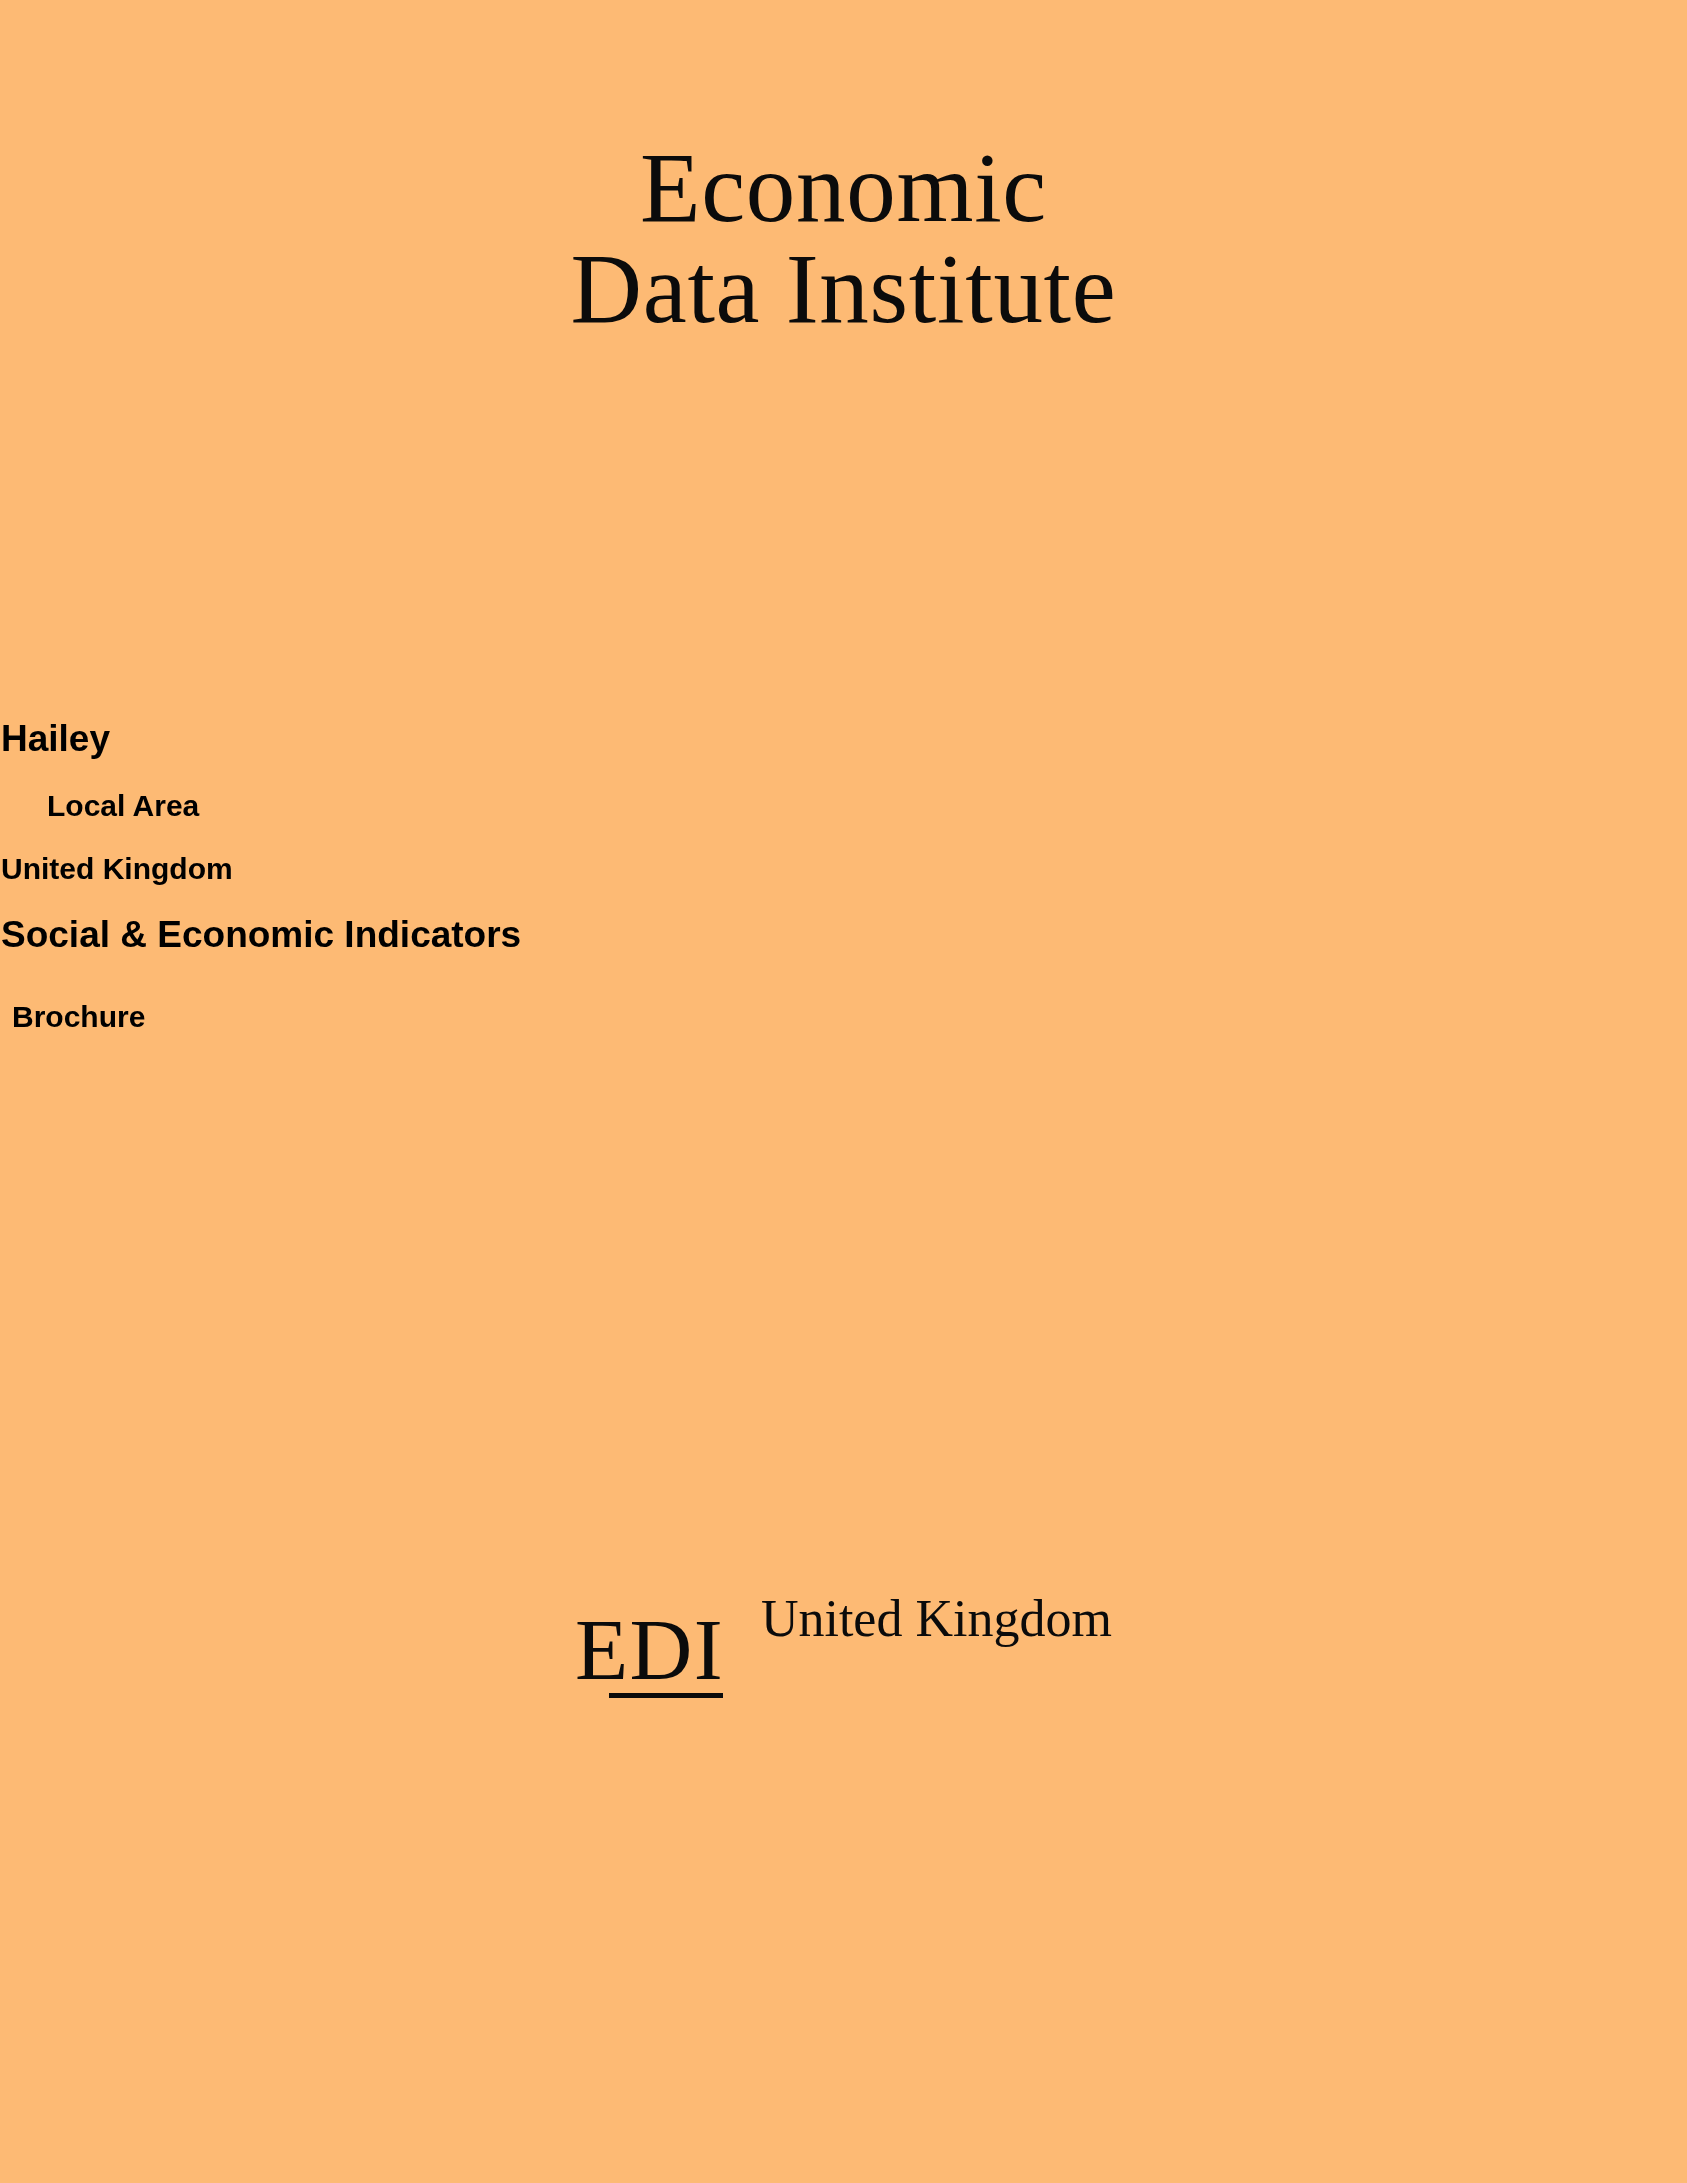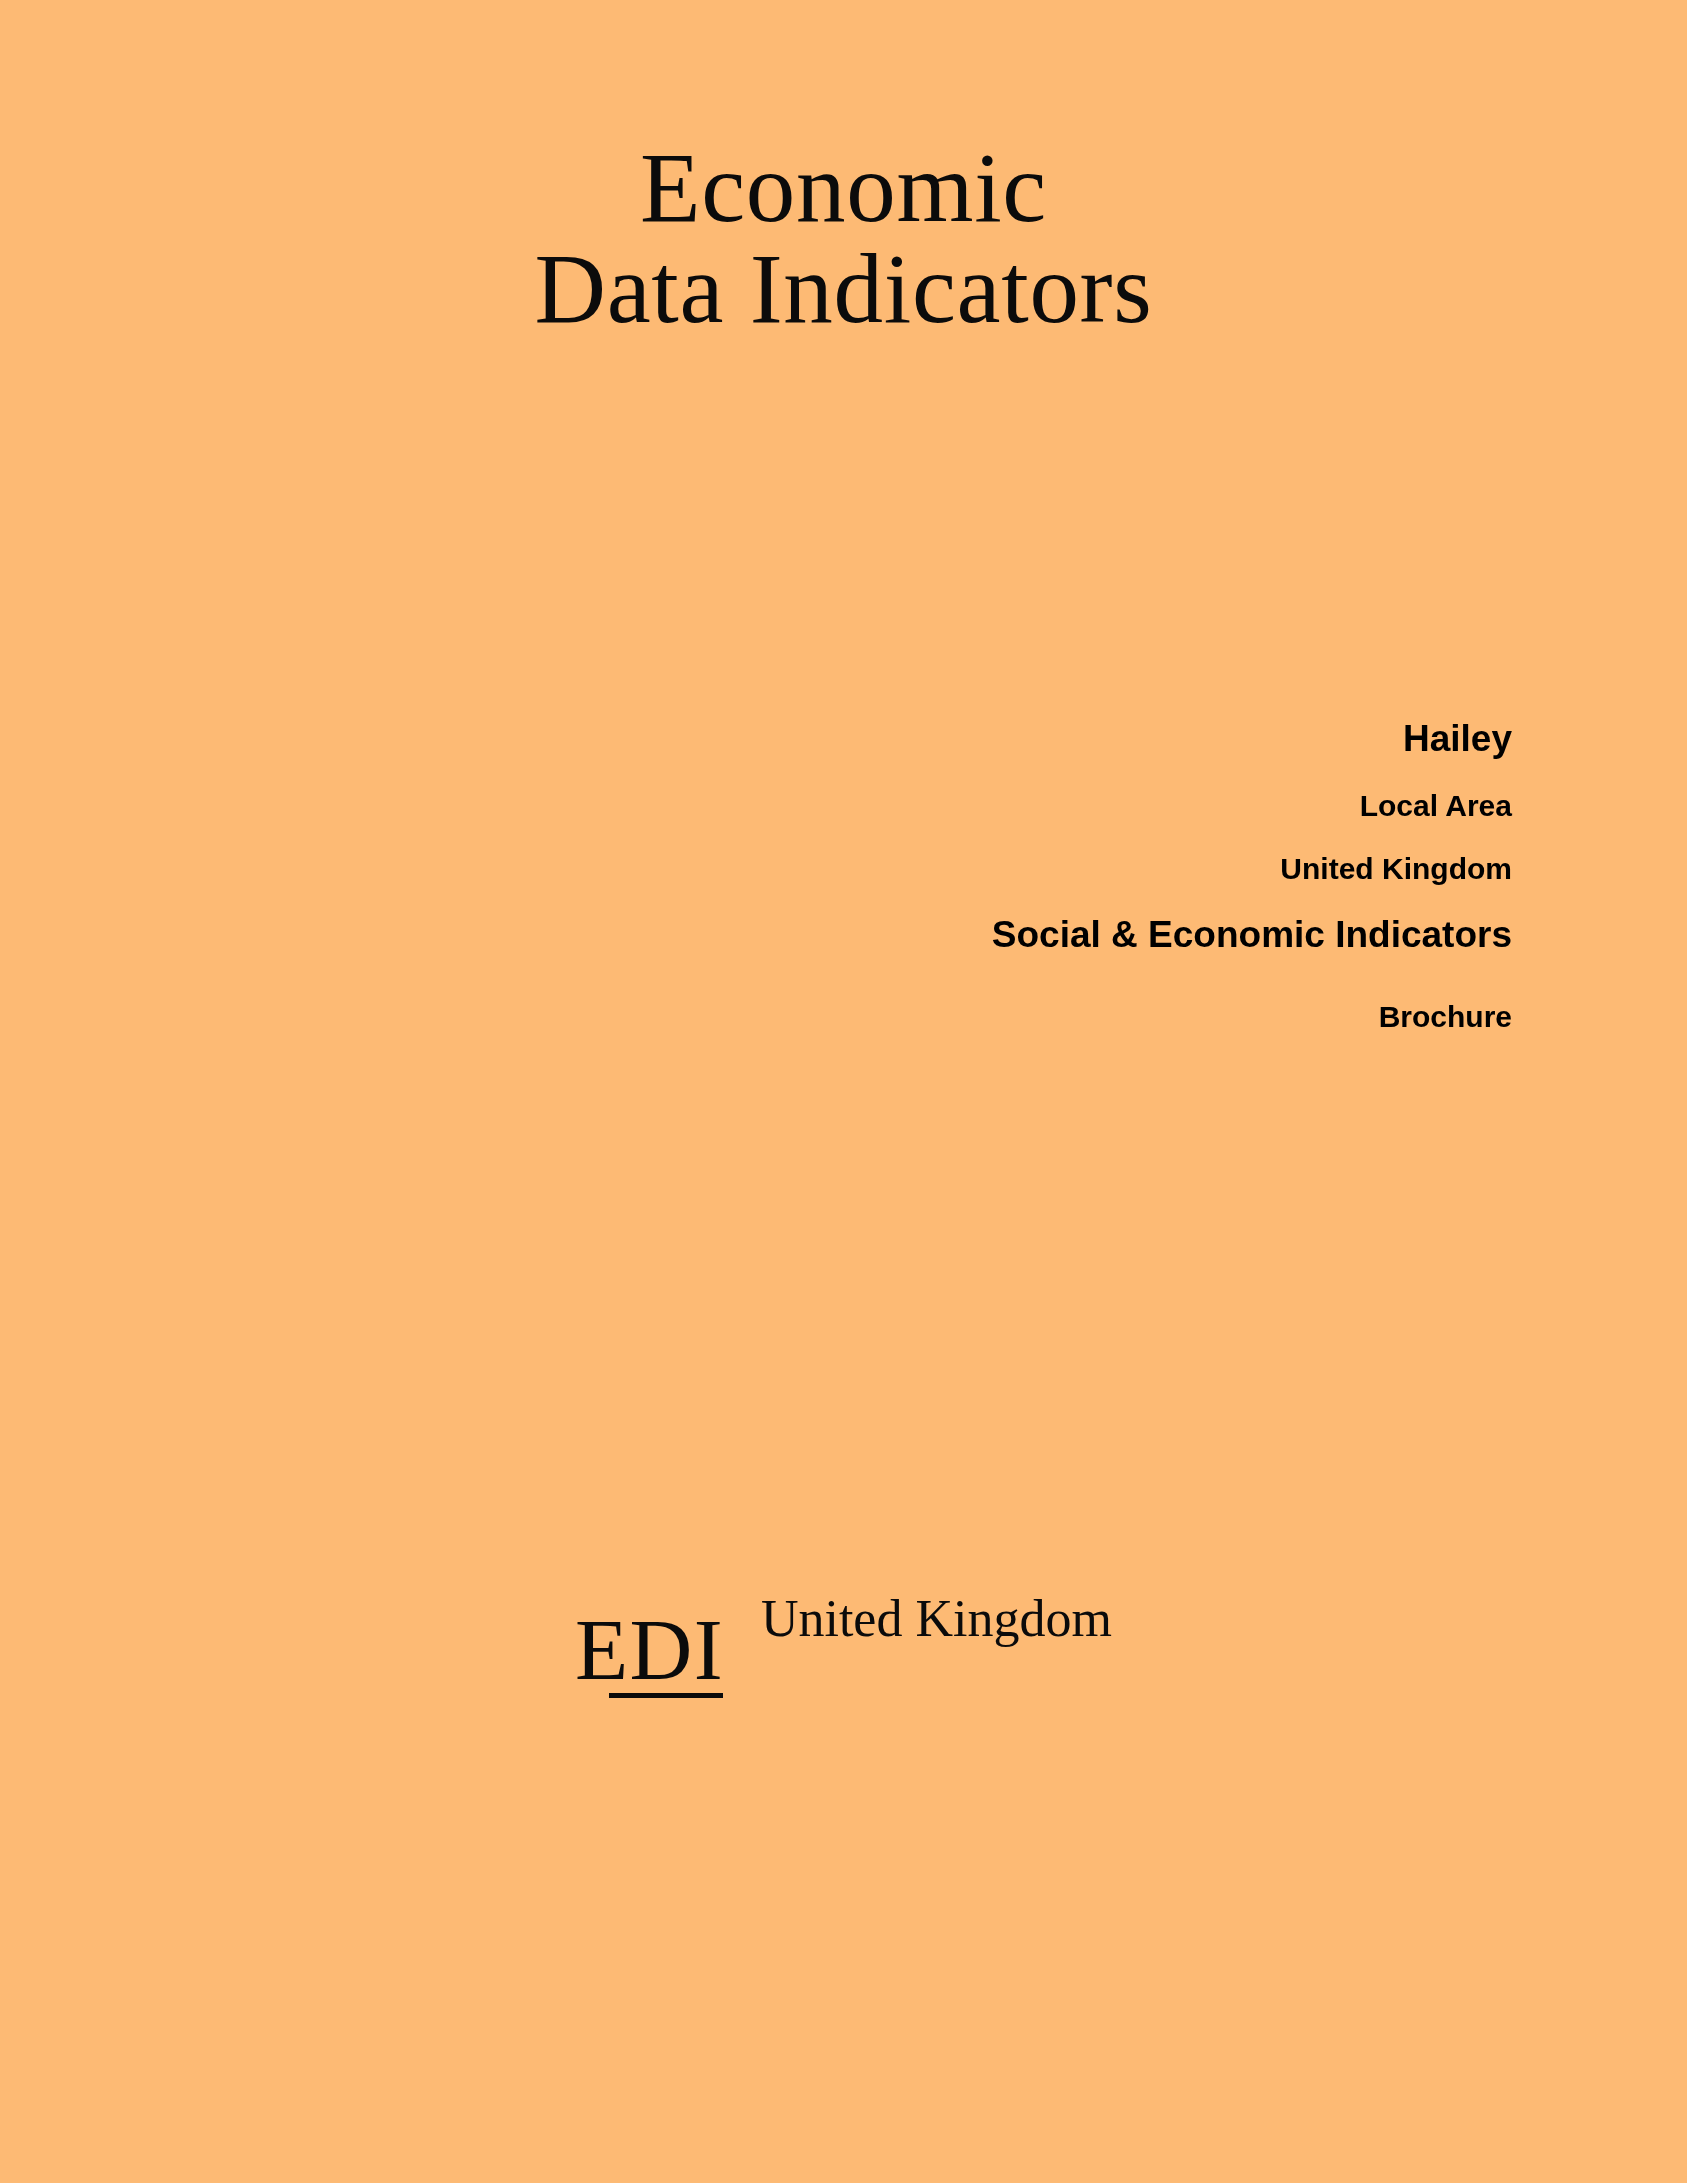--- a/index.html
+++ b/index.html
@@ -43,23 +43,23 @@
     font-size: 99px;
     letter-spacing: 0.7px;
     display: block;
     margin-top: 4px;
   }
 
   
   .title-block {
     position: absolute;
     top: 718px;
-    left: 12px;
+    left: 1px;
     width: 1500px;
-    text-align: right;
+    text-align: left;
   }
   .title-block > div {
     font-weight: bold;
     color: #000;
   }
   .t-area   { font-size: 37px; margin-bottom: 29px; }
   .t-type   { font-size: 30px; margin-bottom: 29px; margin-left: 46px; }
   .t-country{ font-size: 30px; margin-bottom: 28px; }
   .t-series { font-size: 37px; margin-bottom: 44px; }
   .t-doc    { font-size: 30px; padding-left: 11px; }
@@ -100,21 +100,21 @@
   .edi-words .w1 { font-size: 69px; display: block; letter-spacing: 0px; }
   .edi-words .w2 { font-size: 52px; display: block; margin-top: 1.3px; }
 </style>
 </head>
 <body>
 
 <div class="page">
 
   <div class="masthead">
     <span class="line1">Economic</span>
-    <span class="line2">Data Indicators</span>
+    <span class="line2">Data Institute</span>
   </div>
 
   <div class="title-block">
     <div class="t-area">Hailey</div>
     <div class="t-type">Local Area</div>
     <div class="t-country">United Kingdom</div>
     <div class="t-series">Social &amp; Economic Indicators</div>
     <div class="t-doc">Brochure</div>
   </div>
 

